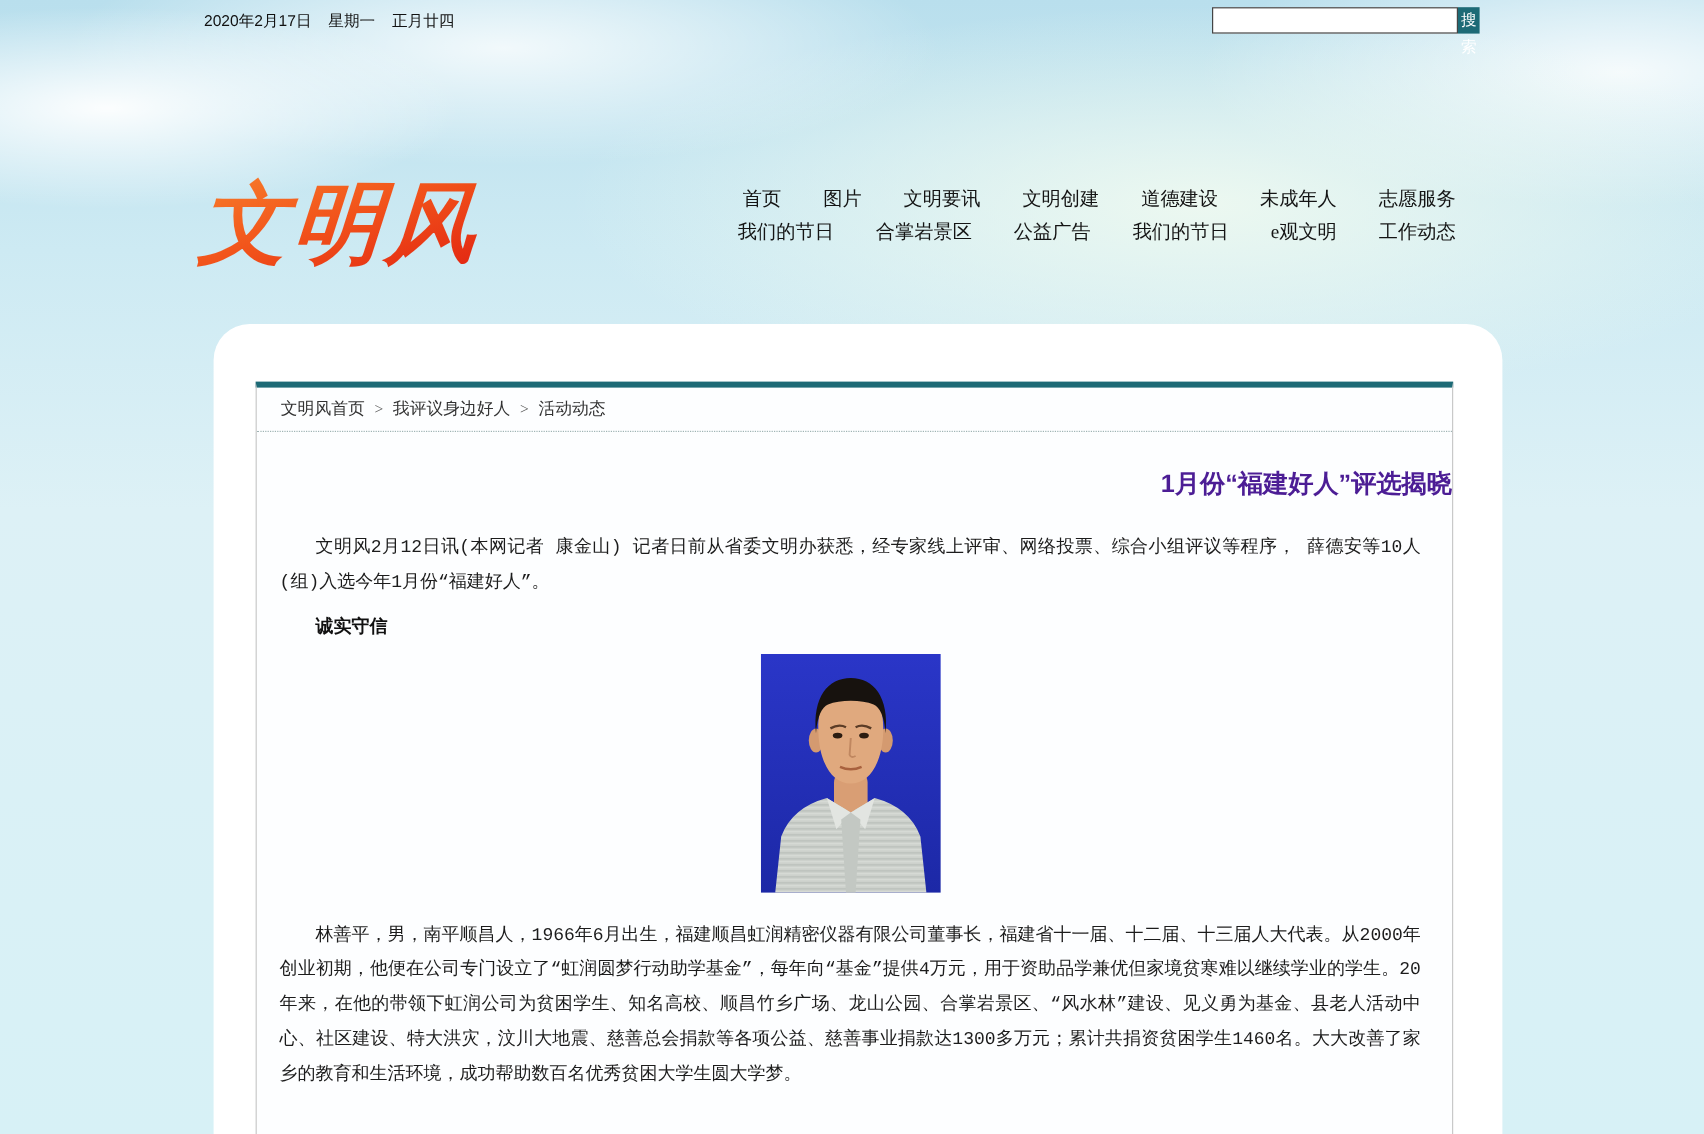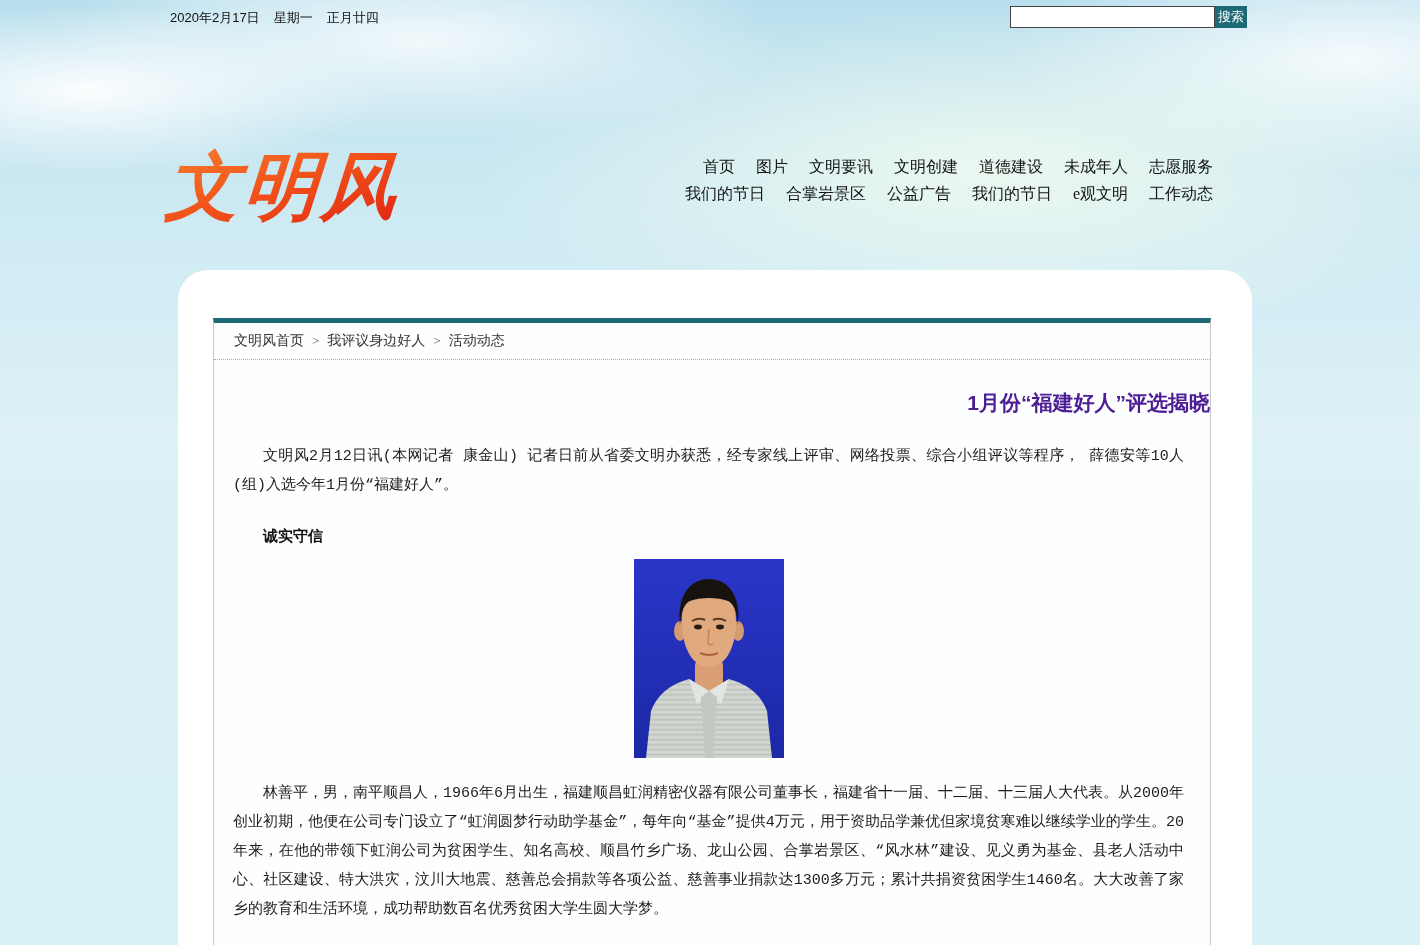--- a/index.html
+++ b/index.html
@@ -23,21 +23,21 @@
     font-family:"Liberation Sans", sans-serif;
   }
   .date-line span { margin-right:14px; }
   .search-wrap { position:absolute; left:1010px; top:6px; display:flex; }
   .search-input {
     width:205px; height:22px; border:1px solid #444;
     background:#fff; outline:none; padding:0 4px;
     font-size:13px; font-family:"Liberation Sans", sans-serif;
   }
   .search-btn {
-    width:32px; height:22px; border:0; cursor:pointer;
+    width:18px; height:22px; border:0; cursor:pointer;
     background:#1d6a76; color:#fff; font-size:13px; line-height:22px;
     font-family:"Liberation Sans", sans-serif;
   }
 
   
   .logo {
     position:absolute; left:166px; top:138px;
     font-size:74px; font-weight:bold; font-style:italic;
     letter-spacing:4px;
     transform:skewX(-4deg);
@@ -47,21 +47,21 @@
     font-family:"Liberation Serif", serif;
   }
 
   
   .nav {
     position:absolute; right:207px; top:153px;
     text-align:right; font-size:16px; color:#141414;
     font-family:"Liberation Serif", serif;
   }
   .nav-row { line-height:27px; white-space:nowrap; }
-  .nav-row a { color:#141414; text-decoration:none; margin-left:17px; cursor:pointer; }
+  .nav-row a { color:#141414; text-decoration:none; margin-left:31px; cursor:pointer; }
 
   
   .panel {
     position:absolute; left:178px; top:270px;
     width:1074px; height:675px;
     background:#fff;
     border-radius:30px 30px 0 0;
   }
   .inner {
     position:absolute; left:35px; top:48px;
@@ -93,21 +93,21 @@
     font-family:"DejaVu Sans Mono", monospace;
   }
   .article-body { padding:0 26px 0 19px; color:#1c1c1c; }
   .article-body p {
     text-indent:2em; font-size:15px; line-height:29px;
     text-align:justify;
     font-family:Liberation Mono, monospace;
   }
   .p-lead { margin-top:25px; }
   .section-heading {
-    margin-top:27px; text-indent:2em;
+    margin-top:13px; text-indent:2em;
     font-size:15px; font-weight:bold; color:#111;
   }
   .portrait { display:block; margin:13px auto 0 auto; width:150px; height:199px; }
   .p-body { margin-top:21px; }
 </style>
 </head>
 <body>
 
 <div class="date-line">
   <span>2020年2月17日</span><span>星期一</span><span>正月廿四</span>

